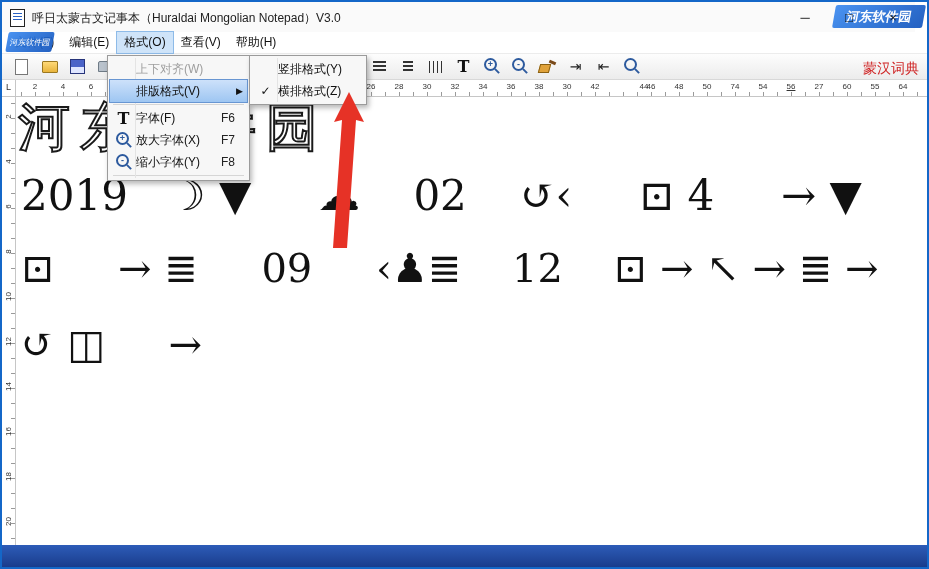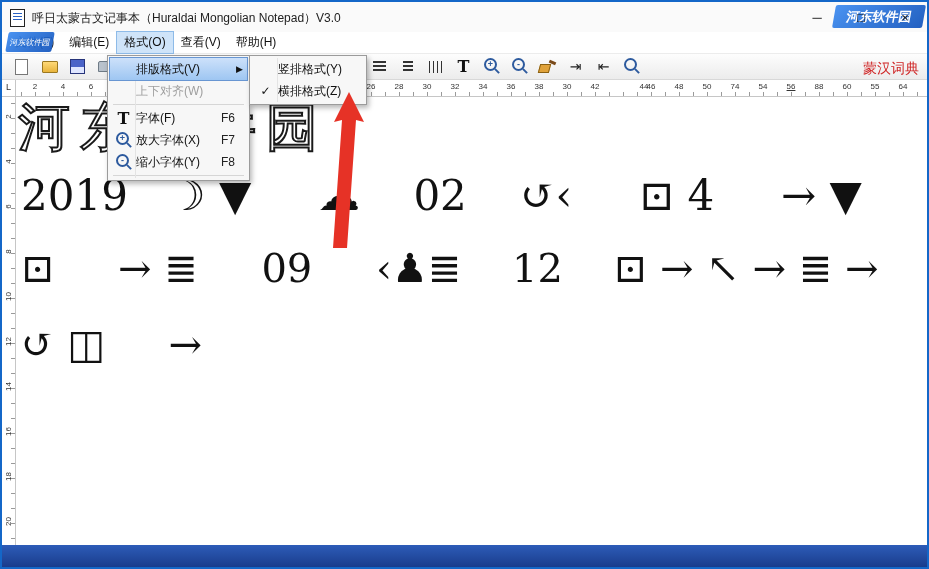--- a/index.html
+++ b/index.html
@@ -1,20 +1,20 @@
 <!DOCTYPE html>
 <html><head>
 <meta charset="utf-8">
 <style>
   html,body{margin:0;padding:0;background:#d8d8d8;font-family:"Liberation Sans","DejaVu Sans",sans-serif;}
   #window{position:relative;width:929px;height:569px;box-sizing:border-box;background:#fff;
           border:2px solid #1467c8;overflow:hidden;}
 
   
-  .titlebar{position:absolute;left:0;top:0;right:0;height:30px;background:#fafafa;}
+  .titlebar{position:absolute;left:0;top:0;right:12px;height:30px;background:#fafafa;}
   .app-icon{position:absolute;left:8px;top:7px;width:13px;height:16px;background:#fff;border:1px solid #222;
             box-shadow:inset 0 0 0 1px #fff;}
   .app-icon i{position:absolute;left:2px;right:2px;top:3px;height:9px;display:block;
               background:repeating-linear-gradient(to bottom,#2a62c4 0 1px,transparent 1px 3px);}
   .title-text{position:absolute;left:30px;top:8px;font-size:12px;color:#222;white-space:nowrap;}
   .cap-btns{position:absolute;right:0;top:0;height:30px;display:flex;z-index:6;}
   .cap{width:44px;height:30px;display:flex;align-items:center;justify-content:center;
        font-size:13px;color:#111;background:transparent;}
 
   
@@ -212,21 +212,21 @@
       <span class="hnum" style="left: 513px;">38</span>
       <span class="hnum" style="left: 541px;">30</span>
       <span class="hnum" style="left: 569px;">42</span>
       <span class="hnum" style="left: 618px;">44</span>
       <span class="hnum" style="left: 625px;">46</span>
       <span class="hnum" style="left: 653px;">48</span>
       <span class="hnum" style="left: 681px;">50</span>
       <span class="hnum" style="left: 709px;">74</span>
       <span class="hnum" style="left: 737px;">54</span>
       <span class="hnum" style="left: 765px; text-decoration: underline;">56</span>
-      <span class="hnum" style="left: 793px;">88</span>
+      <span class="hnum" style="left: 793px;">27</span>
       <span class="hnum" style="left: 821px;">60</span>
       <span class="hnum" style="left: 849px;">55</span>
       <span class="hnum" style="left: 877px;">64</span>
     </div>
   <div class="vruler" id="vruler">
       <span class="vnum" style="top: 15px;">2</span>
       <span class="vnum" style="top: 60px;">4</span>
       <span class="vnum" style="top: 105px;">6</span>
       <span class="vnum" style="top: 150px;">8</span>
       <span class="vnum" style="top: 195px;">10</span>
@@ -241,29 +241,29 @@
     <div class="docline" id="dline1">河东软件园</div>
     <div class="docline" id="dline2">2019   ☽ ▼     ☁    02    ↺‹     ⊡ 4     → ▼     15</div>
     <div class="docline" id="dline3">⊡     → ≣     09     ‹♟≣    12    ⊡ → ↖ → ≣ →      03</div>
     <div class="docline" id="dline4">↺ ◫     →</div>
   </div>
 
   <div class="statusbar"></div>
 
   <div class="menu" id="format-menu">
     <div class="gutline"></div>
+    <div class="mi dis">
+      <span class="gut"></span>
+      <span class="lbl">上下对齐(W)</span>
+    </div>
     <div class="mi hl">
       <span class="gut"></span>
       <span class="lbl">排版格式(V)</span>
       <span class="sub-arrow">▶</span>
     </div>
-    <div class="mi dis">
-      <span class="gut"></span>
-      <span class="lbl">上下对齐(W)</span>
-    </div>
     <div class="msep"></div>
     <div class="mi">
       <span class="gut">
           <span class="ic-T">T</span>
         </span>
       <span class="lbl">字体(F)</span>
       <span class="sc">F6</span>
     </div>
     <div class="mi">
       <span class="gut">

